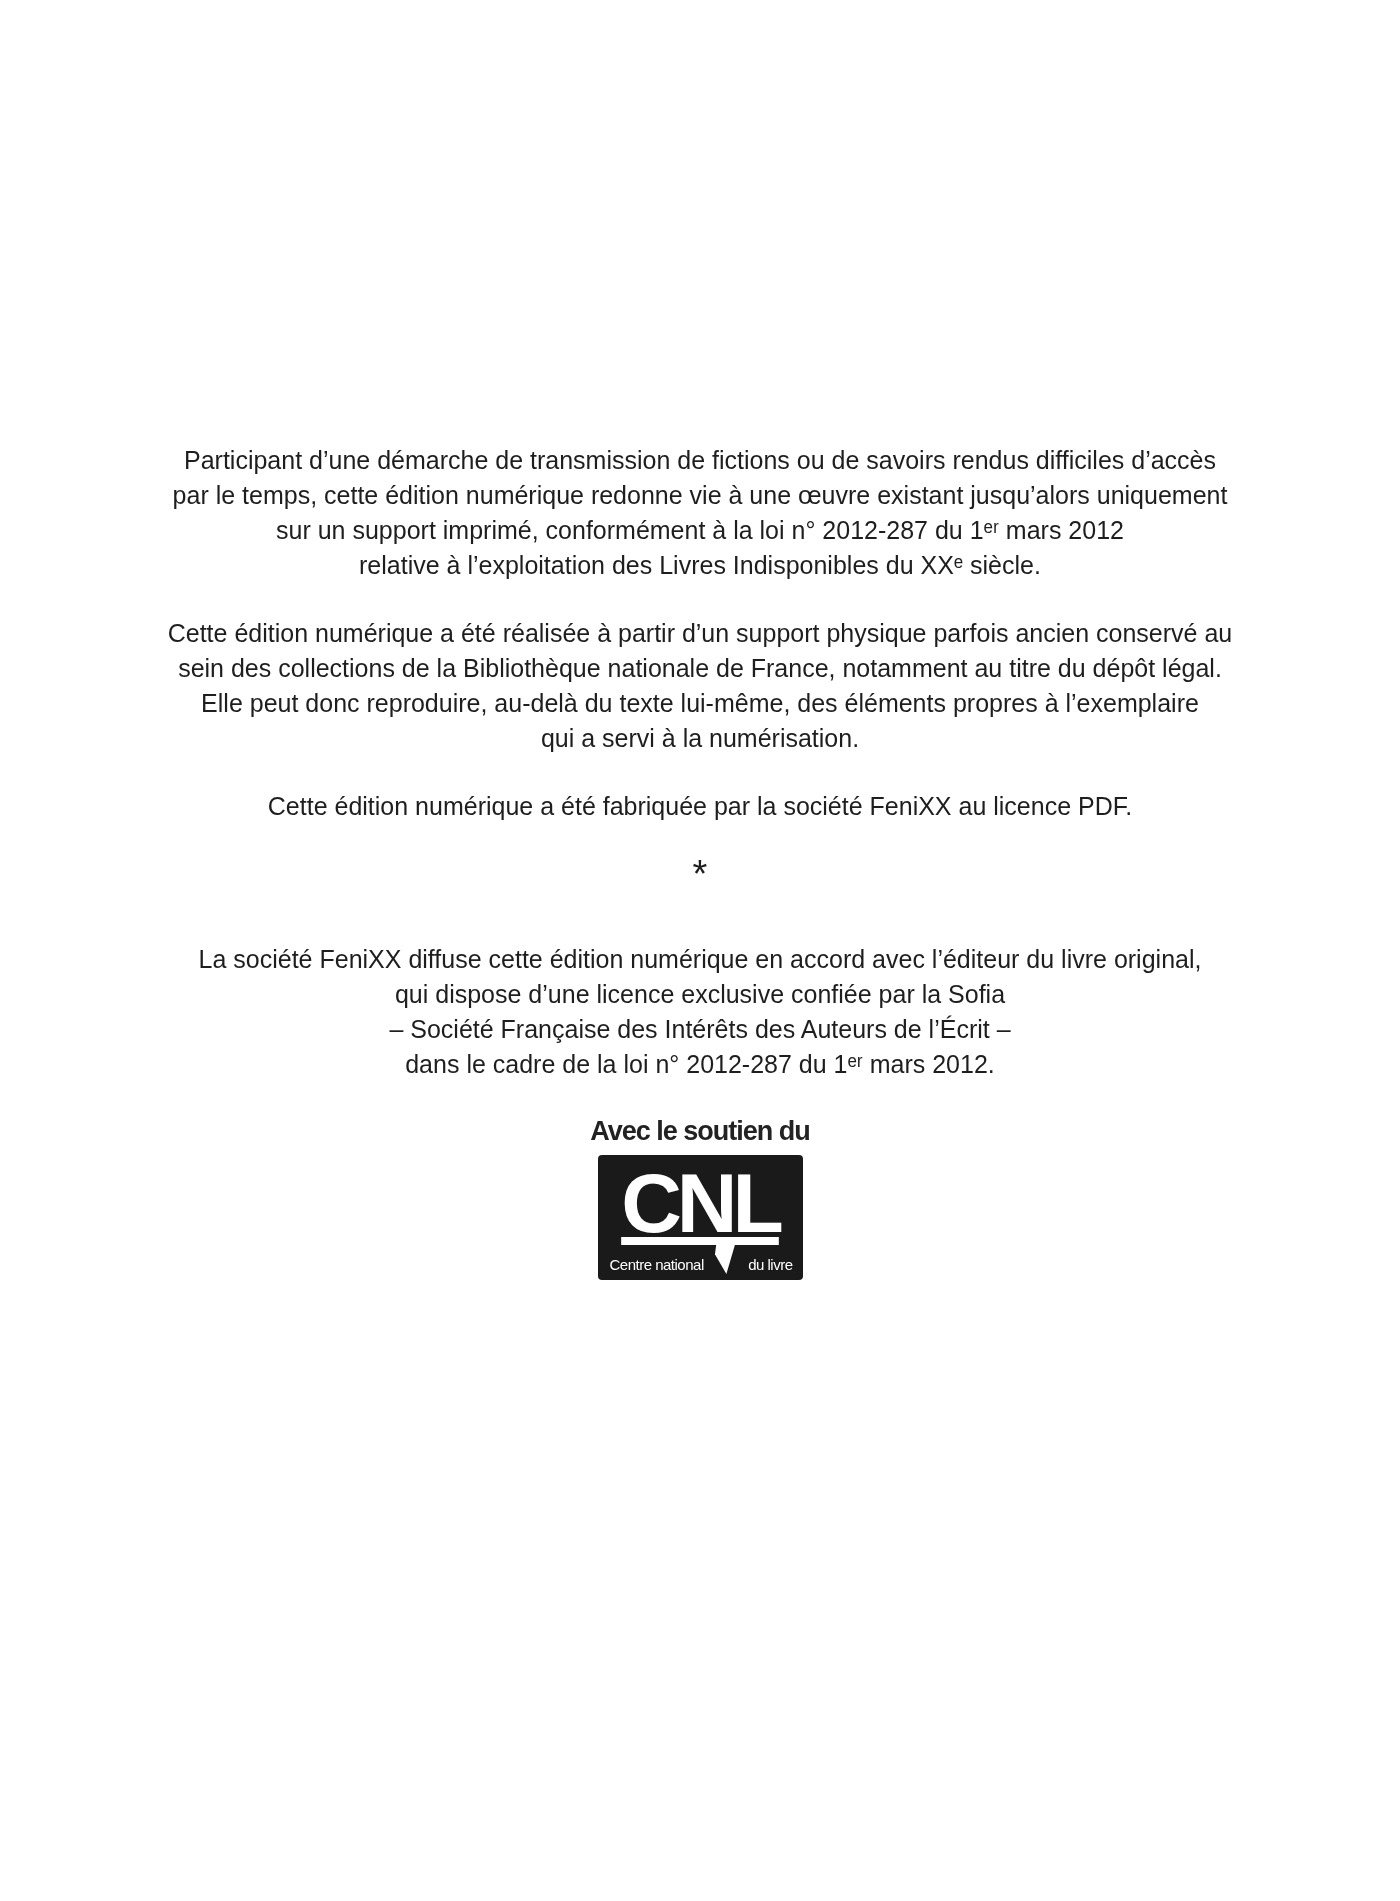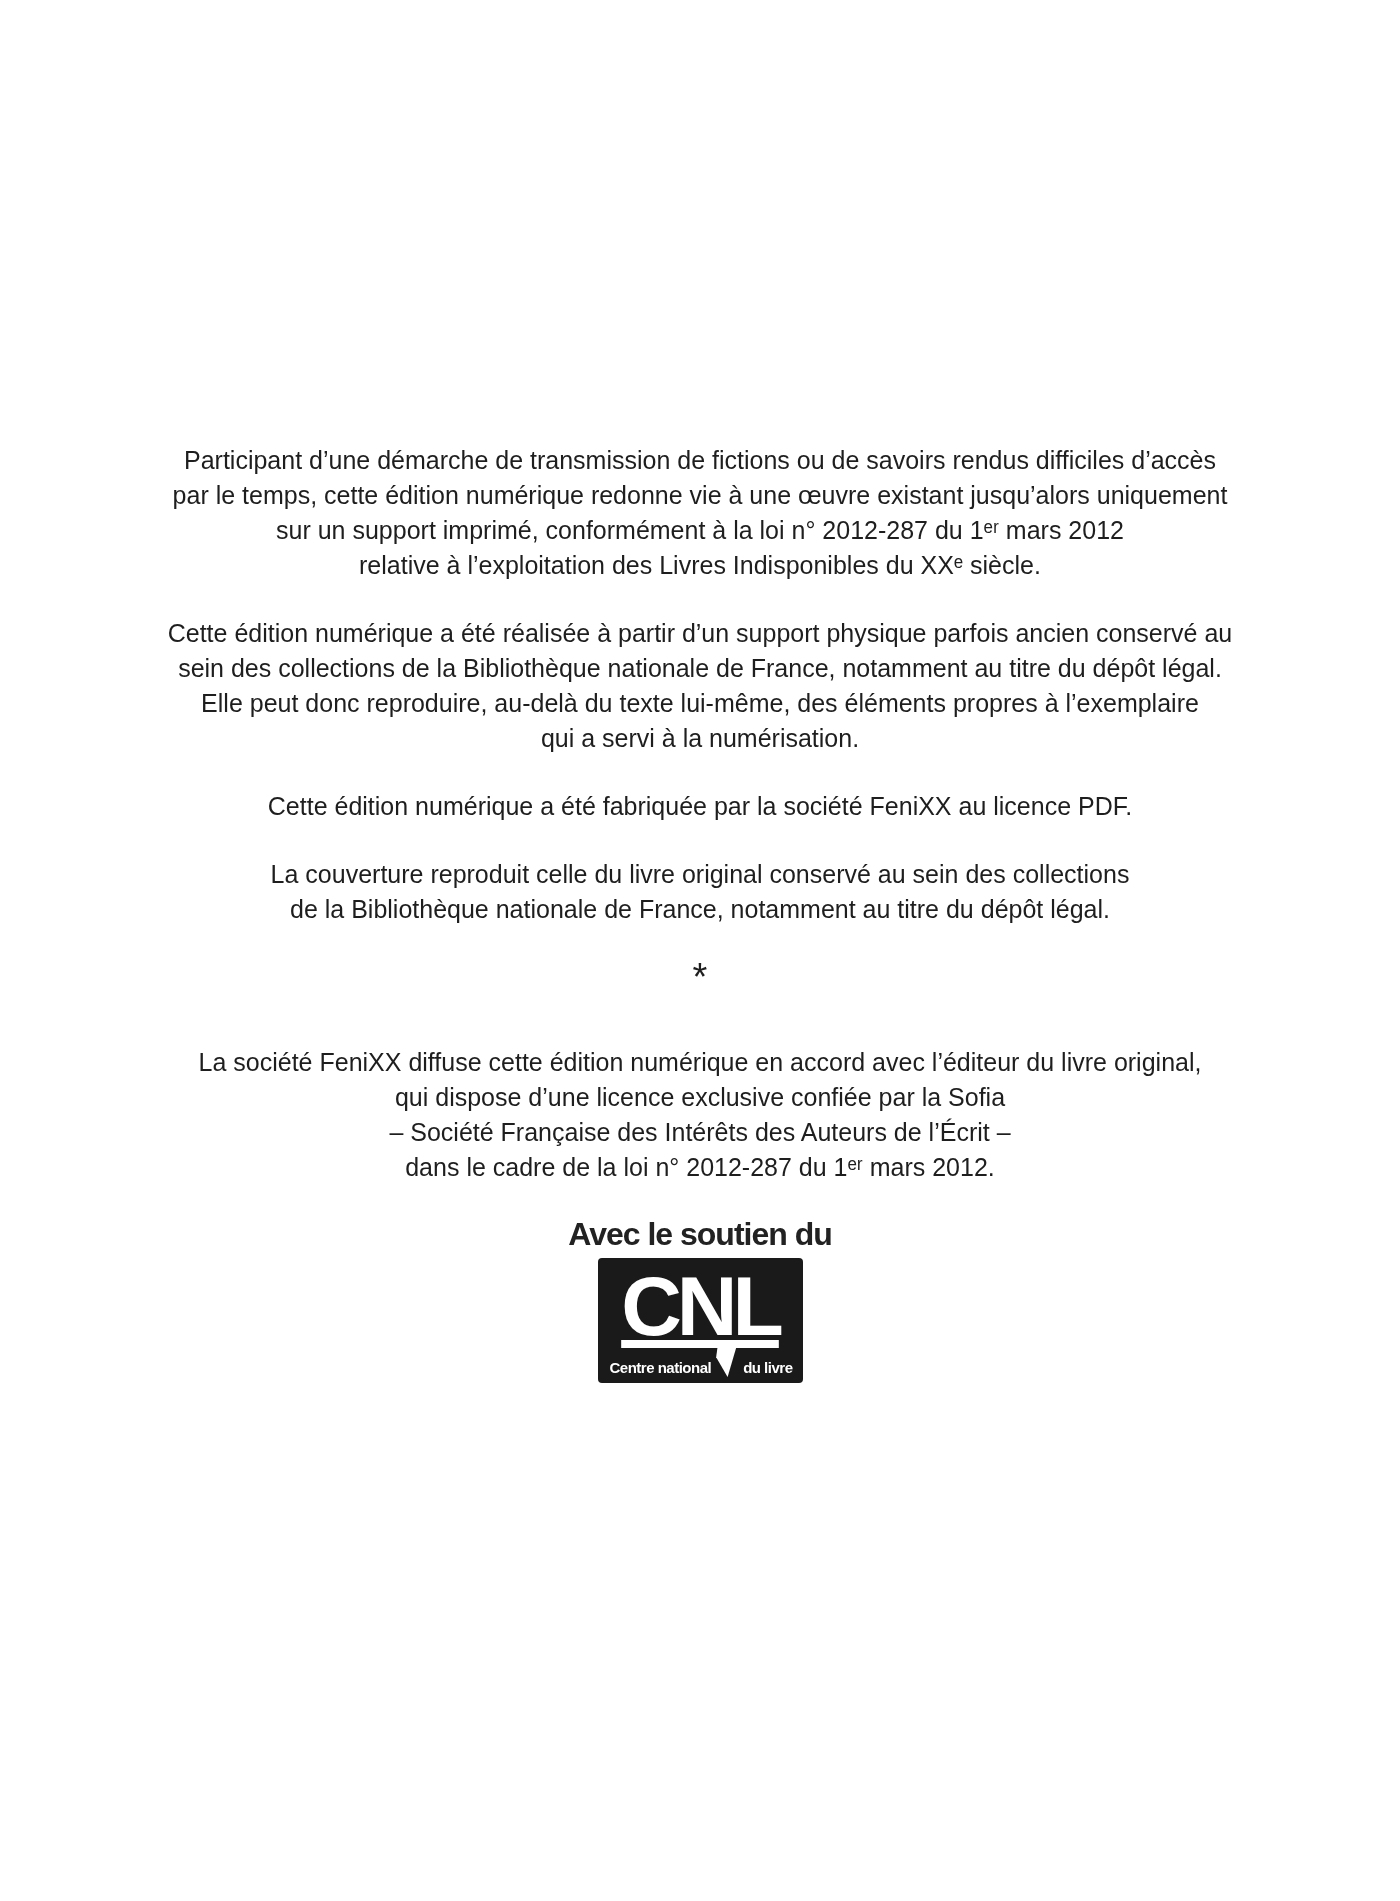--- a/index.html
+++ b/index.html
@@ -32,21 +32,21 @@
     line-height: 35px;
     margin: 4px 0 50px 0 !important;
     white-space: normal !important;
   }
   
   .logo-lockup {
     margin-top: 26px;
     text-align: center;
   }
   .support-text {
-    font-size: 32px;
+    font-size: 27px;
     line-height: 32px;
     font-weight: 600;
     letter-spacing: -1px;
     color: #222222;
   }
   .logo-box {
     position: relative;
     width: 205px;
     height: 125px;
     margin: 8px auto 0 auto;
@@ -69,21 +69,21 @@
   .logo-caption {
     position: absolute;
     left: 12px;
     right: 10px;
     bottom: 7px;
     display: flex;
     justify-content: space-between;
     align-items: flex-end;
     color: #ffffff;
     font-size: 15px;
-    font-weight: bold;
+    font-weight: normal;
     letter-spacing: -0.5px;
     line-height: 17px;
   }
   .n-tail {
     width: 22px;
     height: 36px;
     margin-bottom: -1px;
     background: #ffffff;
     clip-path: polygon(10% 0, 100% 0, 52% 100%, 0 45%);
   }
@@ -95,22 +95,20 @@
   <div class="notice">
     <p>Participant d’une démarche de transmission de fictions ou de savoirs rendus difficiles d’accès
 par le temps, cette édition numérique redonne vie à une œuvre existant jusqu’alors uniquement
 sur un support imprimé, conformément à la loi n° 2012-287 du 1ᵉʳ mars 2012
 relative à l’exploitation des Livres Indisponibles du XXᵉ siècle.</p>
     <p>Cette édition numérique a été réalisée à partir d’un support physique parfois ancien conservé au
 sein des collections de la Bibliothèque nationale de France, notamment au titre du dépôt légal.
 Elle peut donc reproduire, au-delà du texte lui-même, des éléments propres à l’exemplaire
 qui a servi à la numérisation.</p>
     <p>Cette édition numérique a été fabriquée par la société FeniXX au licence PDF.</p>
-    <p>La couverture reproduit celle du livre original conservé au sein des collections
-de la Bibliothèque nationale de France, notamment au titre du dépôt légal.</p>
     <p class="separator">*</p>
     <p>La société FeniXX diffuse cette édition numérique en accord avec l’éditeur du livre original,
 qui dispose d’une licence exclusive confiée par la Sofia
 – Société Française des Intérêts des Auteurs de l’Écrit –
 dans le cadre de la loi n° 2012-287 du 1ᵉʳ mars 2012.</p>
 
     <div class="logo-lockup">
       <div class="support-text">Avec le soutien du</div>
       <div class="logo-box">
         <div class="acronym">CNL</div>

